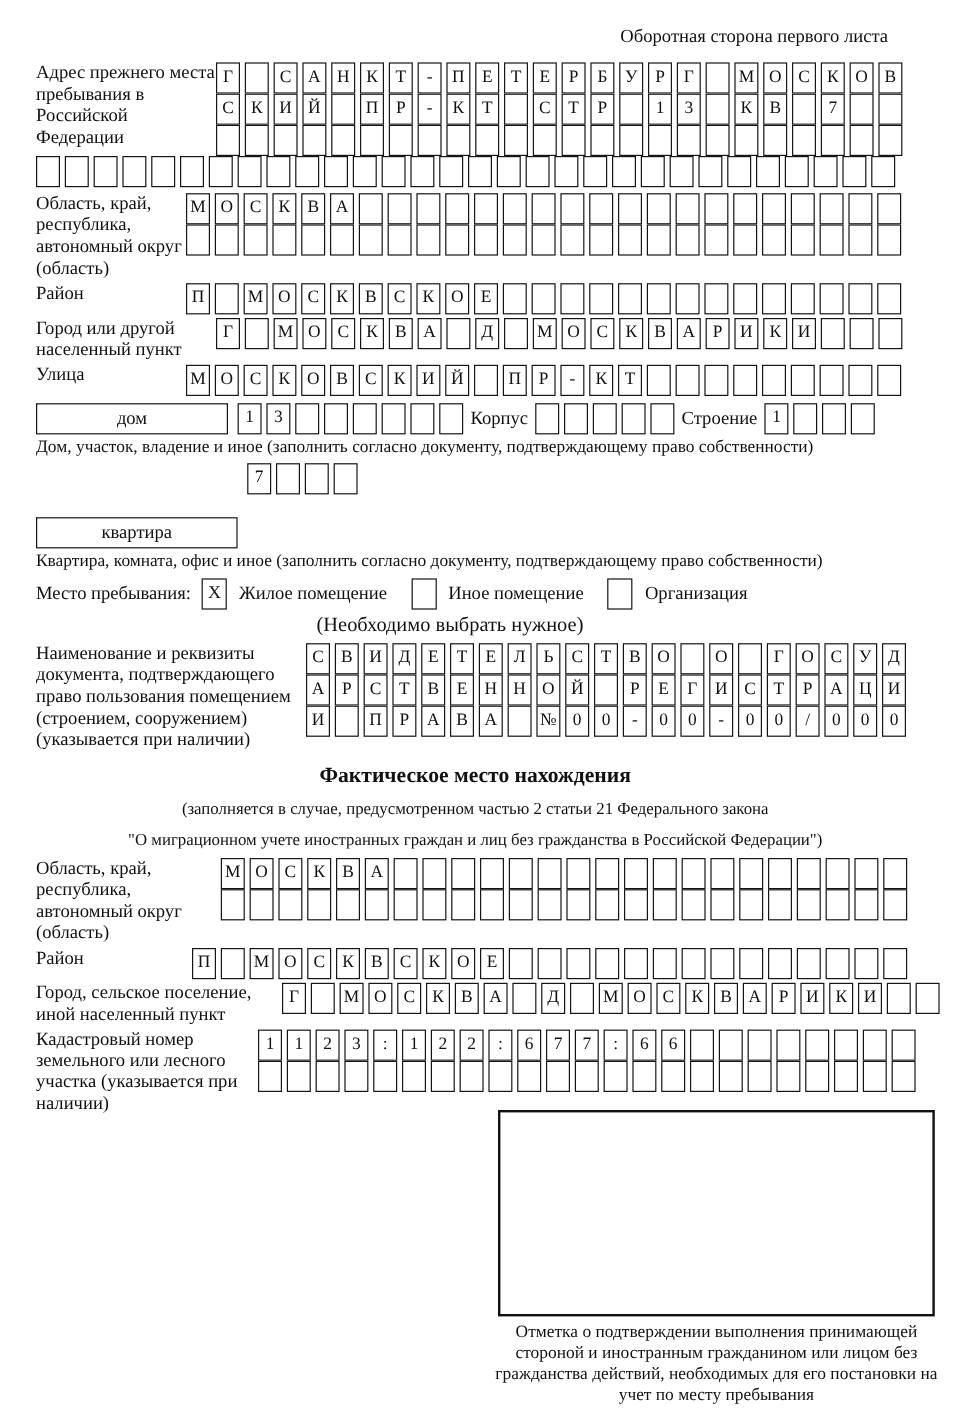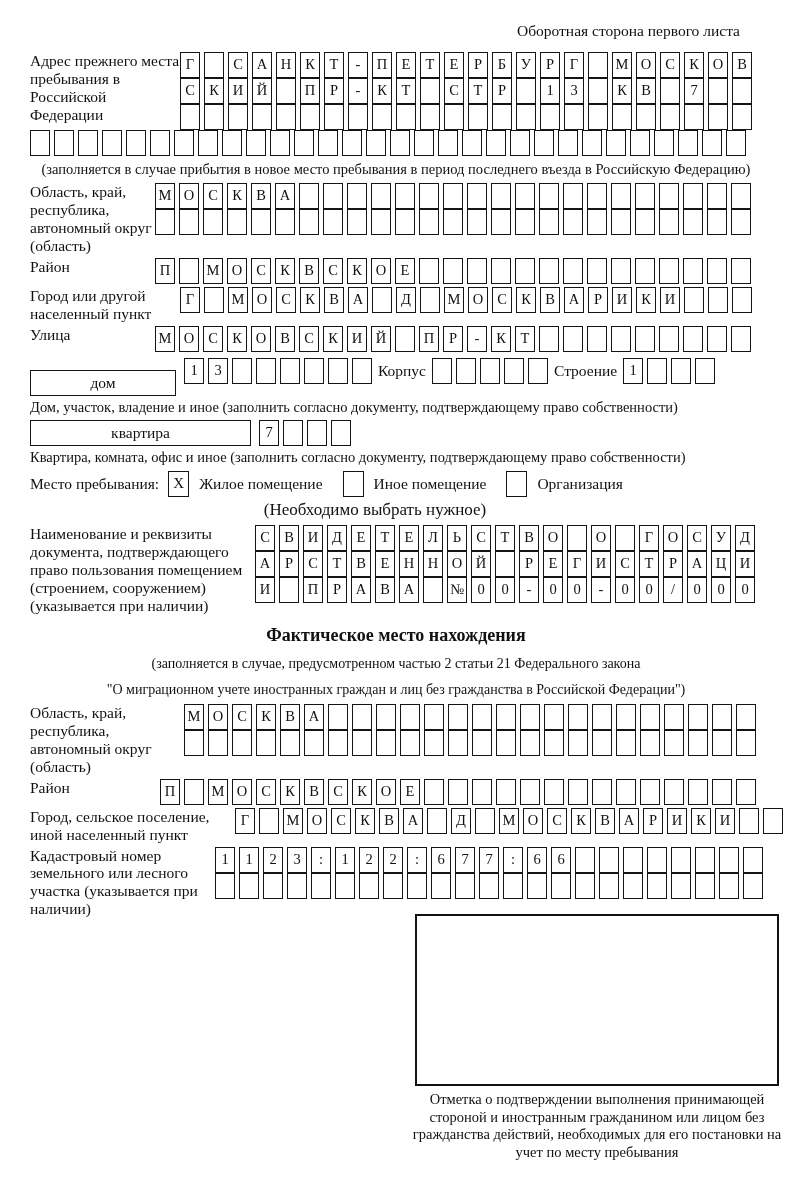--- a/index.html
+++ b/index.html
@@ -18,22 +18,22 @@
         border:1.8px solid #151515;margin-right:4px;text-align:center;
         font-size:14.5px;line-height:23px;vertical-align:top;background:#fff;}
   .row-full{margin-top:6px;height:26px;white-space:nowrap;}
   .note-small{font-size:14.5px;text-align:center;margin-top:5px;}
   .section-title{font-weight:bold;text-align:center;font-size:16.5px;margin-top:6px;}
   .mt3{margin-top:3px;}
   .house-row{margin-top:6px;align-items:flex-start;}
   .wide-box{box-sizing:border-box;height:26px;border:1.8px solid #151515;
             display:flex;align-items:center;justify-content:center;
             font-size:15.5px;flex-shrink:0;}
-  .w166{width:146px;margin-right:8px;margin-top:12px;}
-  .w205b{width:221px;margin-right:8px;}
+  .w166{width:160px;margin-right:8px;}
+  .w205b{width:168px;margin-right:8px;margin-top:45px;}
   .inline-label{font-size:15.5px;line-height:26px;margin:0 6px 0 2px;flex-shrink:0;}
   .caption{font-size:14.5px;margin-top:3px;}
   .apt-row{margin-top:4px;}
   .stay-row{display:flex;align-items:center;margin-top:5px;}
   .stay-label{font-size:15.5px;margin-right:9px;}
   .stay-opt{font-size:15.5px;margin:0 12px 0 10px;}
   .checkbox{width:21px;height:26px;line-height:23px;font-size:15px;margin-right:0;}
   .cb2{margin-left:8px;} 
   .choose-note{font-size:17px;margin-top:3px;margin-left:120px;width:450px;text-align:center;}
   .doc-row{margin-top:5px;}
@@ -52,21 +52,20 @@
 
   <div class="form-row">
     <div class="form-label lw150">Адрес прежнего места пребывания в Российской Федерации</div>
     <div class="cells">
       <div class="cellrow"><span class="cell">Г</span><span class="cell"></span><span class="cell">С</span><span class="cell">А</span><span class="cell">Н</span><span class="cell">К</span><span class="cell">Т</span><span class="cell">-</span><span class="cell">П</span><span class="cell">Е</span><span class="cell">Т</span><span class="cell">Е</span><span class="cell">Р</span><span class="cell">Б</span><span class="cell">У</span><span class="cell">Р</span><span class="cell">Г</span><span class="cell"></span><span class="cell">М</span><span class="cell">О</span><span class="cell">С</span><span class="cell">К</span><span class="cell">О</span><span class="cell">В</span></div>
       <div class="cellrow"><span class="cell">С</span><span class="cell">К</span><span class="cell">И</span><span class="cell">Й</span><span class="cell"></span><span class="cell">П</span><span class="cell">Р</span><span class="cell">-</span><span class="cell">К</span><span class="cell">Т</span><span class="cell"></span><span class="cell">С</span><span class="cell">Т</span><span class="cell">Р</span><span class="cell"></span><span class="cell">1</span><span class="cell">3</span><span class="cell"></span><span class="cell">К</span><span class="cell">В</span><span class="cell"></span><span class="cell">7</span><span class="cell"></span><span class="cell"></span></div>
       <div class="cellrow"><span class="cell"></span><span class="cell"></span><span class="cell"></span><span class="cell"></span><span class="cell"></span><span class="cell"></span><span class="cell"></span><span class="cell"></span><span class="cell"></span><span class="cell"></span><span class="cell"></span><span class="cell"></span><span class="cell"></span><span class="cell"></span><span class="cell"></span><span class="cell"></span><span class="cell"></span><span class="cell"></span><span class="cell"></span><span class="cell"></span><span class="cell"></span><span class="cell"></span><span class="cell"></span><span class="cell"></span></div>
     </div>
   </div>
   <div class="row-full"><span class="cell"></span><span class="cell"></span><span class="cell"></span><span class="cell"></span><span class="cell"></span><span class="cell"></span><span class="cell"></span><span class="cell"></span><span class="cell"></span><span class="cell"></span><span class="cell"></span><span class="cell"></span><span class="cell"></span><span class="cell"></span><span class="cell"></span><span class="cell"></span><span class="cell"></span><span class="cell"></span><span class="cell"></span><span class="cell"></span><span class="cell"></span><span class="cell"></span><span class="cell"></span><span class="cell"></span><span class="cell"></span><span class="cell"></span><span class="cell"></span><span class="cell"></span><span class="cell"></span><span class="cell"></span></div>
-  <div class="note-small">(заполняется в случае прибытия в новое место пребывания в период последнего въезда в Российскую Федерацию)</div>
 
 
   <div class="form-row">
     <div class="form-label lw125">Область, край, республика, автономный округ (область)</div>
     <div class="cells">
       <div class="cellrow"><span class="cell">М</span><span class="cell">О</span><span class="cell">С</span><span class="cell">К</span><span class="cell">В</span><span class="cell">А</span><span class="cell"></span><span class="cell"></span><span class="cell"></span><span class="cell"></span><span class="cell"></span><span class="cell"></span><span class="cell"></span><span class="cell"></span><span class="cell"></span><span class="cell"></span><span class="cell"></span><span class="cell"></span><span class="cell"></span><span class="cell"></span><span class="cell"></span><span class="cell"></span><span class="cell"></span><span class="cell"></span><span class="cell"></span></div>
       <div class="cellrow"><span class="cell"></span><span class="cell"></span><span class="cell"></span><span class="cell"></span><span class="cell"></span><span class="cell"></span><span class="cell"></span><span class="cell"></span><span class="cell"></span><span class="cell"></span><span class="cell"></span><span class="cell"></span><span class="cell"></span><span class="cell"></span><span class="cell"></span><span class="cell"></span><span class="cell"></span><span class="cell"></span><span class="cell"></span><span class="cell"></span><span class="cell"></span><span class="cell"></span><span class="cell"></span><span class="cell"></span><span class="cell"></span></div>
     </div>
   </div>
 

